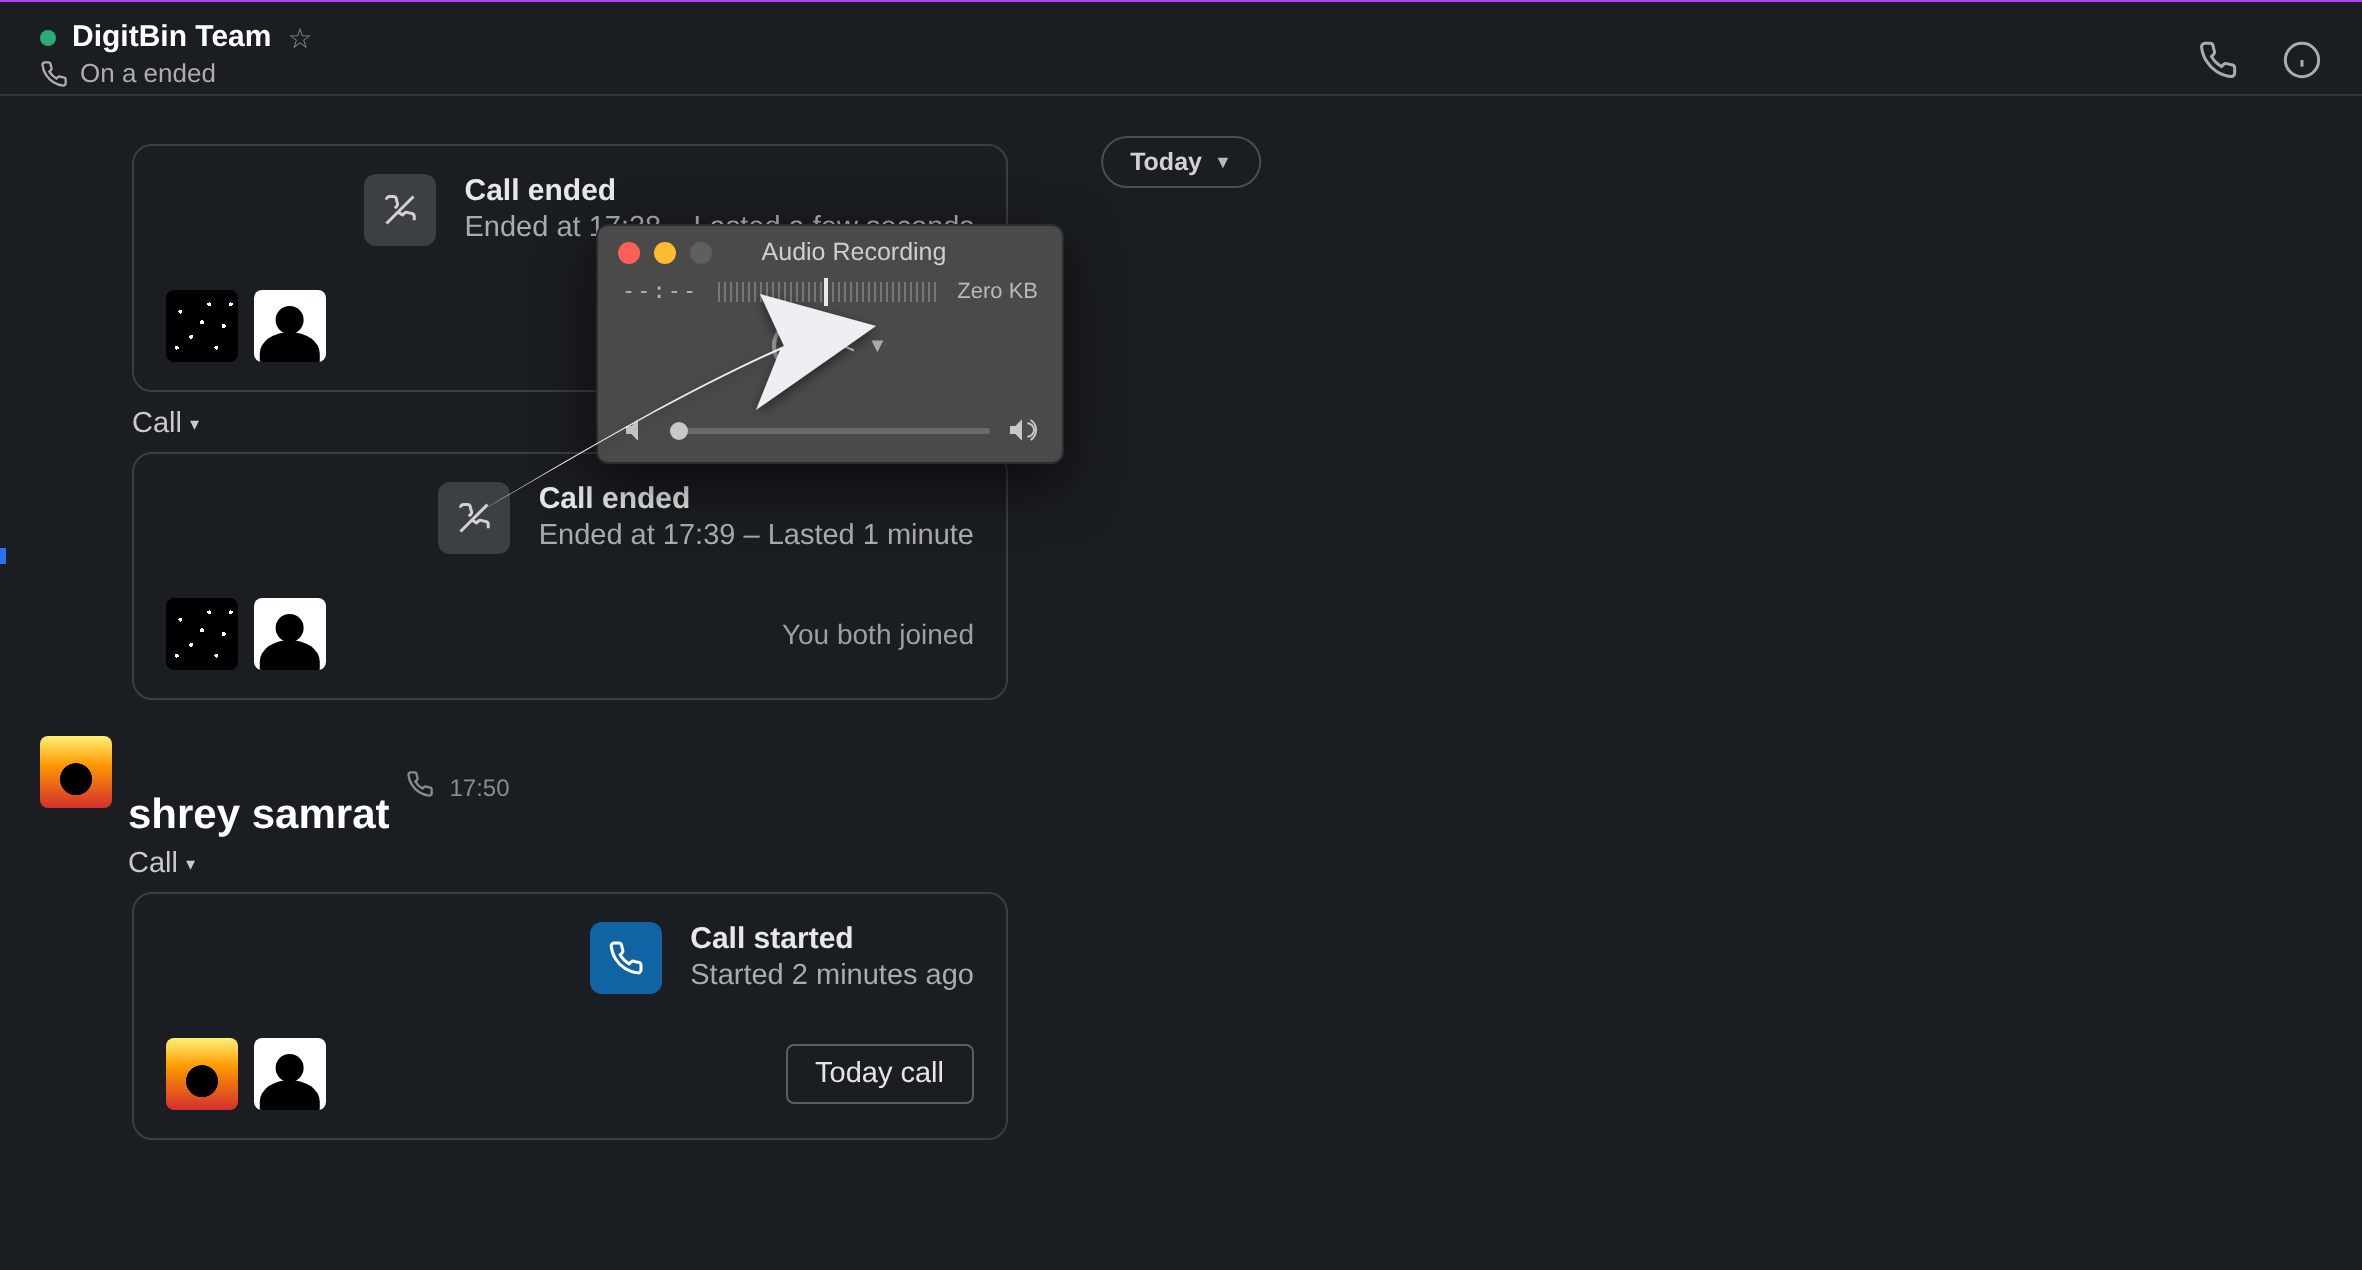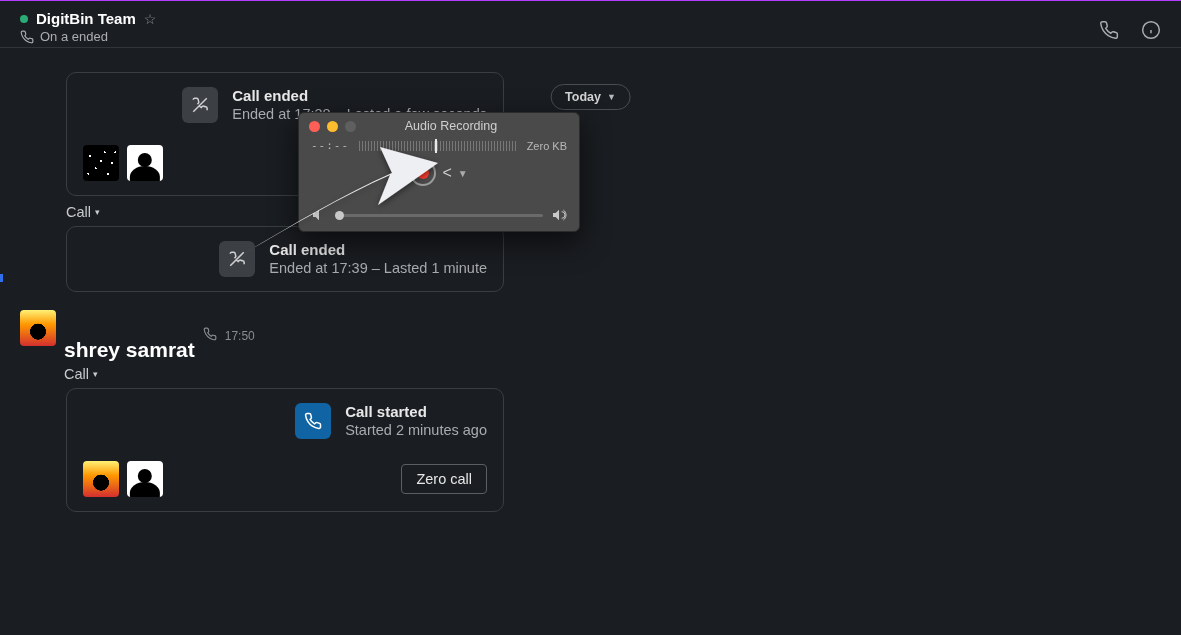--- a/index.html
+++ b/index.html
@@ -42,21 +42,21 @@
   .header-icon svg { width: 20px; height: 20px; display: block; }
 
   
   .main {
     position: absolute;
     top: 62px; left: 0; right: 0; bottom: 0;
     padding: 6px 0 0 20px;
   }
   .today-pill {
     position: absolute;
-    top: 22px; left: 50%; transform: translateX(-50%);
+    top: 6px; left: 50%; transform: translateX(-50%);
     border: 1px solid #4a4d51;
     border-radius: 16px;
     padding: 5px 14px;
     font-size: 12.5px; font-weight: 600;
     color: #d1d2d3;
     background: #1a1d21;
     display: flex; align-items: center; gap: 6px;
     cursor: pointer;
   }
   .today-pill .chev { font-size: 9px; color: #b6b8ba; }
@@ -156,21 +156,21 @@
   .msg-avatar.flame::after { content:''; position:absolute; inset:0; background: radial-gradient(circle at 50% 60%, #000 0 28%, transparent 29%); }
   .msg-head { display: flex; align-items: center; gap: 8px; }
   .msg-name { font-weight: 700; font-size: 21px; color: #fff; margin-top: 28px; }
   .msg-time { font-size: 12px; color: #8a8d90; }
   .phone-mini { color: #8a8d90; }
 
   
   .rec-window {
     position: absolute;
     top: 112px; left: 298px;
-    width: 282px; height: 120px;
+    width: 234px; height: 120px;
     background: #4a4a4a;
     border-radius: 6px;
     border: 1px solid #2b2b2b;
     box-shadow: 0 10px 28px rgba(0,0,0,.6);
     color: #d0d0d0;
     z-index: 50;
   }
   .rec-titlebar {
     display: flex; align-items: center; padding: 6px 10px 2px 10px;
     font-size: 12.5px; color: #cfcfcf;
@@ -299,20 +299,27 @@
             <path d="M10.7 13.3a16 16 0 0 0 3 2l1.2-1.2a2 2 0 0 1 2.1-.5c.9.3 1.8.6 2.8.7a2 2 0 0 1 1.7 2v2.6"></path>
             <path d="M3 5.1A2 2 0 0 1 5 3h2.6a2 2 0 0 1 2 1.7c.1 1 .4 1.9.7 2.8a2 2 0 0 1-.5 2.1L8.6 10.8"></path>
             <line x1="3" y1="21" x2="21" y2="3"></line>
           </svg>
       </div>
       <div class="call-text">
         <div class="title">Call ended</div>
         <div class="sub">Ended at 17:39 – Lasted 1 minute</div>
       </div>
     </div>
+    <div class="card-bottom">
+      <div class="avatar-stack">
+        <div class="avatar noise"></div>
+        <div class="avatar bw"></div>
+      </div>
+      <span class="joined-txt">You both joined</span>
+    </div>
   </div>
 
   <div class="msg-row">
     <div class="msg-avatar flame"></div>
     <div>
       <div class="msg-head">
         <span class="msg-name">shrey samrat</span>
         <span class="phone-mini">
           <svg width="14" height="14" viewBox="0 0 24 24" fill="none" stroke="currentColor" stroke-width="2">
               <path d="M22 16.92v3a2 2 0 0 1-2.18 2 19.8 19.8 0 0 1-8.63-3.07 19.5 19.5 0 0 1-6-6A19.8 19.8 0 0 1 2.12 4.18 2 2 0 0 1 4.11 2h3a2 2 0 0 1 2 1.72c.13.96.36 1.9.7 2.81a2 2 0 0 1-.45 2.11L8.09 9.91a16 16 0 0 0 6 6l1.27-1.27a2 2 0 0 1 2.11-.45c.91.34 1.85.57 2.81.7A2 2 0 0 1 22 16.92z"></path>
@@ -337,21 +344,21 @@
       <div class="call-text">
         <div class="title">Call started</div>
         <div class="sub">Started 2 minutes ago</div>
       </div>
     </div>
     <div class="card-bottom">
       <div class="avatar-stack">
         <div class="avatar flame"></div>
         <div class="avatar bw"></div>
       </div>
-      <button class="show-call-btn">Zero call</button>
+      <button class="show-call-btn">Today call</button>
     </div>
   </div>
 
 </div>
 
 <div class="rec-window">
   <div class="rec-titlebar">
     <span class="tl-dot red"></span>
     <span class="tl-dot yellow"></span>
     <span class="tl-dot gray"></span>

